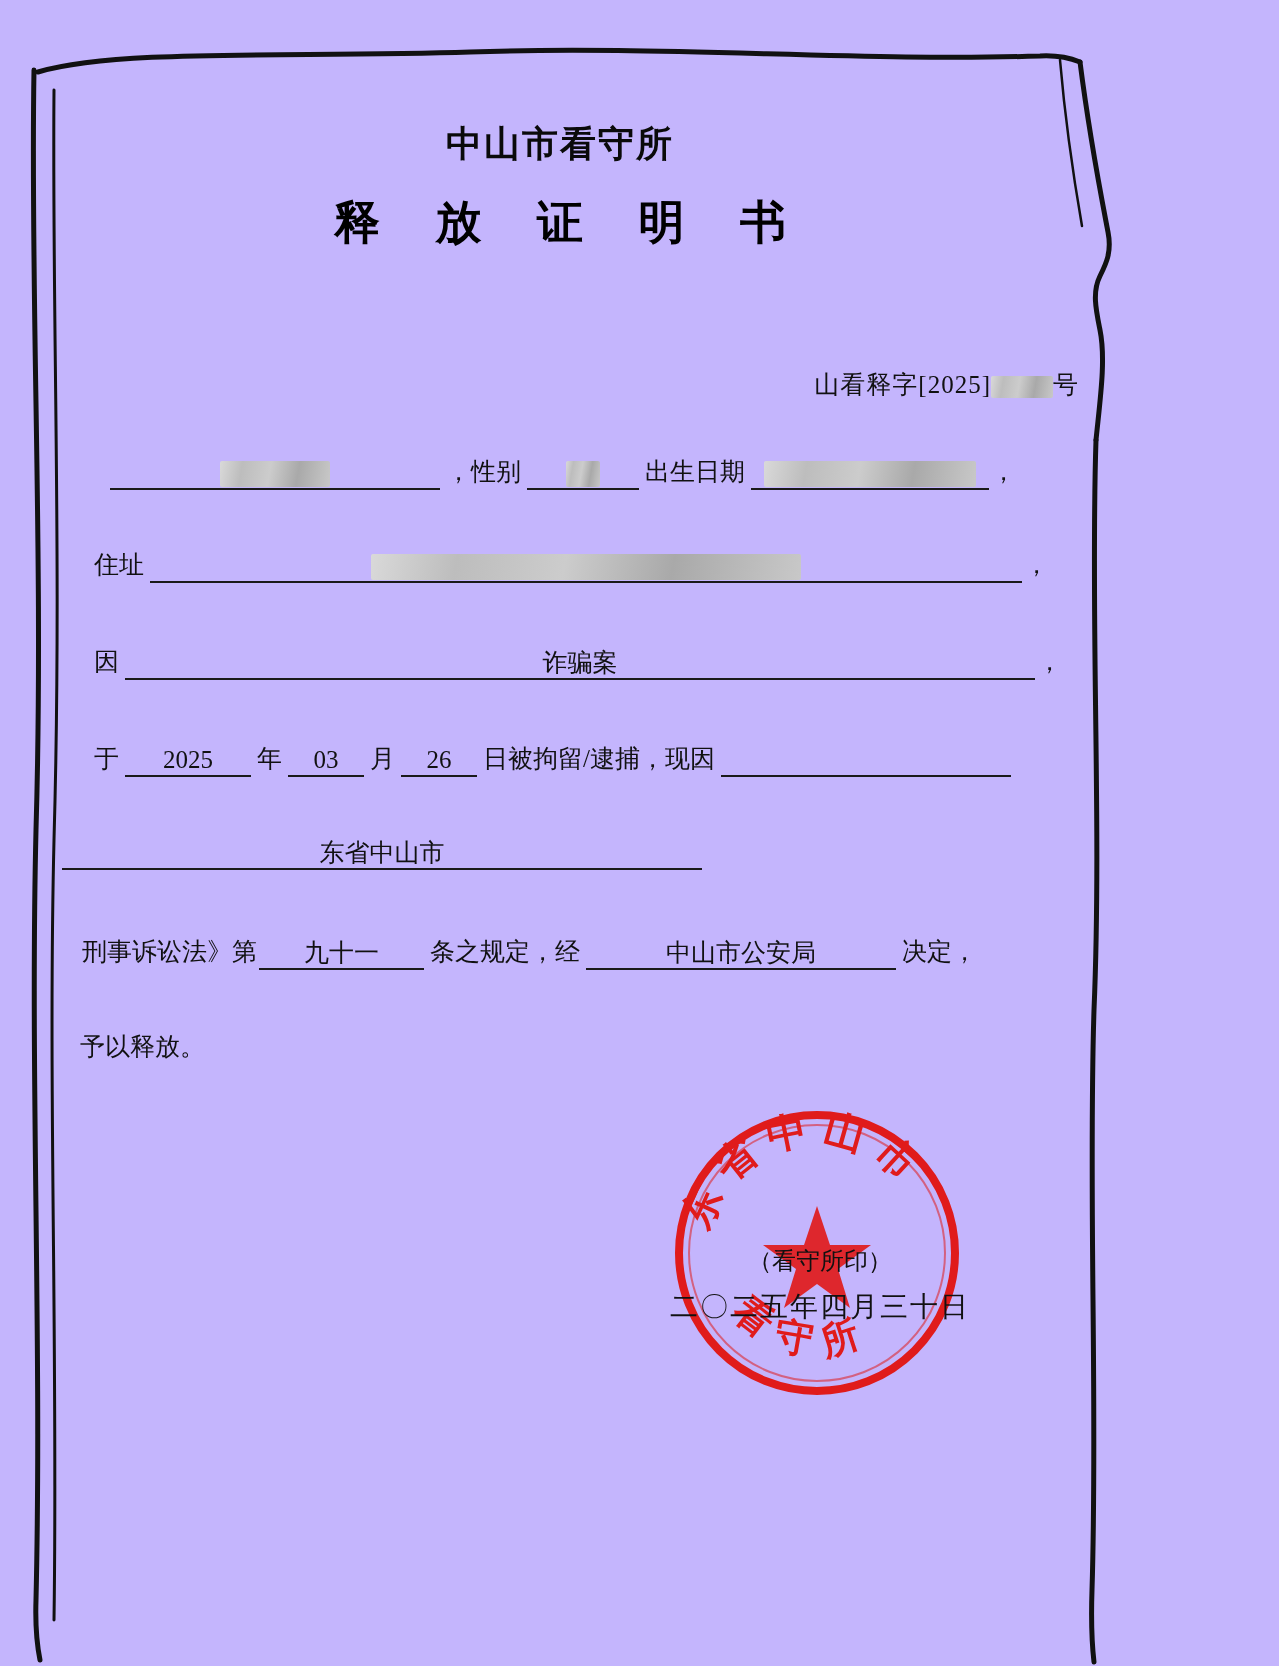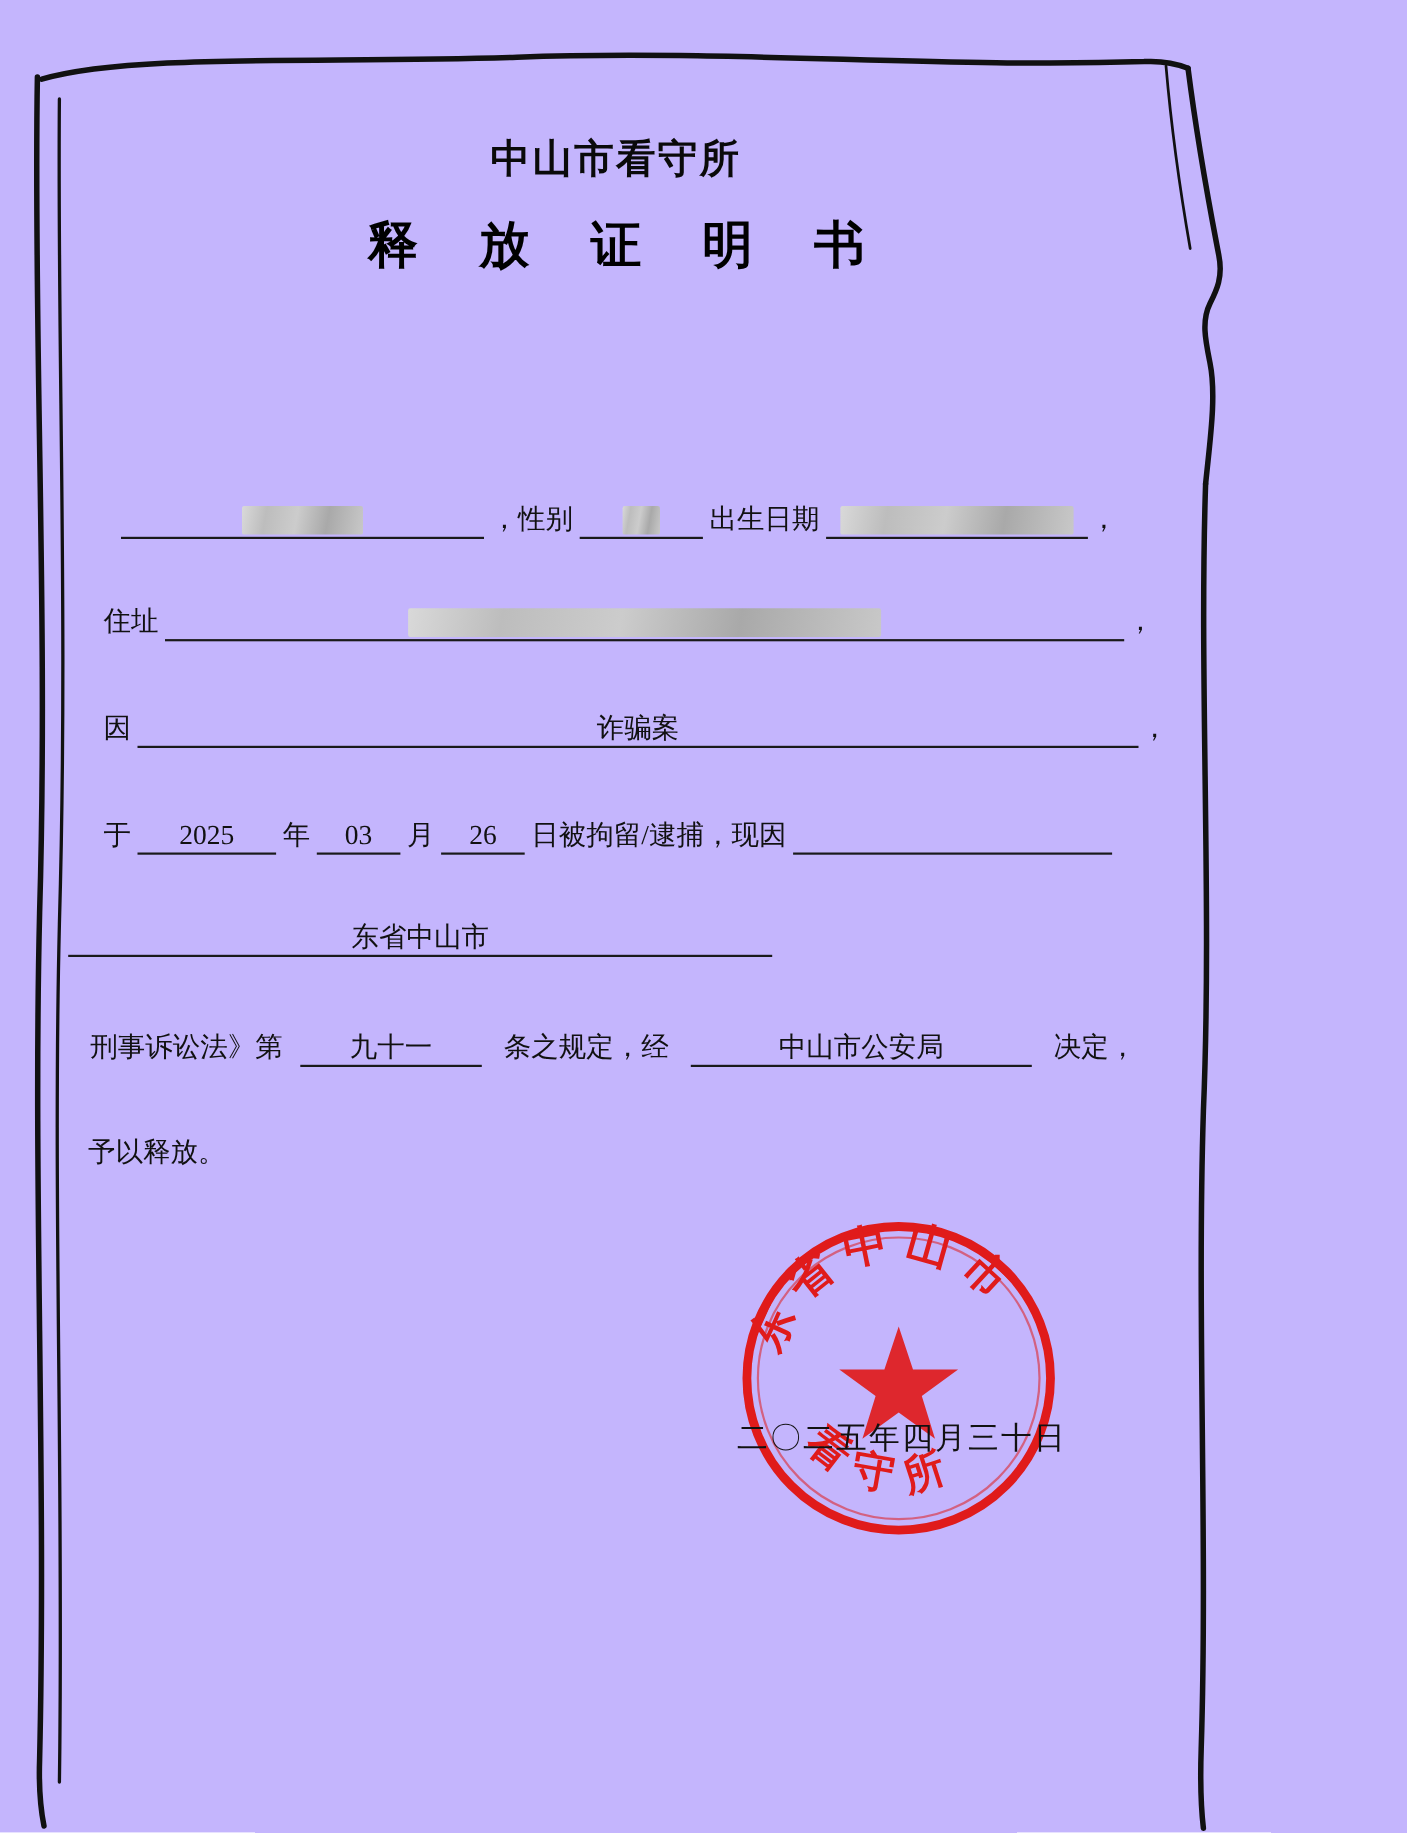--- a/index.html
+++ b/index.html
@@ -92,21 +92,21 @@
   .fill .val { display: inline-block; vertical-align: bottom; text-align: center; }
   .lbl { padding: 0 6px 2px 6px; display:inline-block; }
   .lbl.tight { padding: 0 2px 2px 2px; }
 
   
   .row1 { top: 455px; left: 110px; }
   .row2 { top: 548px; left: 88px; }
   .row3 { top: 645px; left: 88px; }
   .row4 { top: 742px; left: 88px; }
   .row5 { top: 838px; left: 62px; }
-  .row6 { top: 935px; left: 80px; gap: 14px; }
+  .row6 { top: 935px; left: 80px; }
   .row7 {
     position: absolute;
     top: 1030px;
     left: 80px;
     font-size: 25px;
   }
 
   .seal {
     position: absolute;
     left: 672px;
@@ -147,20 +147,23 @@
     <path d="M1080 62 C 1090 140, 1100 190, 1108 232 C 1112 252, 1106 264, 1100 276 C 1092 292, 1096 310, 1100 330 C 1106 360, 1100 400, 1096 440" fill="none" stroke="#111" stroke-width="5" stroke-linecap="round"></path>
     <path d="M1096 440 C 1090 620, 1102 820, 1094 1010 C 1088 1200, 1098 1400, 1092 1590 C 1091 1620, 1092 1645, 1094 1662" fill="none" stroke="#111" stroke-width="5" stroke-linecap="round"></path>
     <path d="M1060 60 C 1066 130, 1074 180, 1082 226" fill="none" stroke="#111" stroke-width="2.5" stroke-linecap="round"></path>
   </svg>
 
   <div class="content">
 
     <div class="title-org">中山市看守所</div>
     <div class="title-main">释 放 证 明 书</div>
 
+    <div class="docnum">
+      <span>山看释字[2025]</span><span class="redact" style="width:62px;height:22px;"></span><span>号</span>
+    </div>
 
     <div class="line-row row1">
       <span class="fill" style="width:330px;">
         <span class="redact" style="width:110px;height:26px;margin-bottom:2px;"></span>
       </span>
       <span class="lbl">，性别</span>
       <span class="fill" style="width:112px;">
         <span class="redact" style="width:34px;height:26px;margin-bottom:2px;"></span>
       </span>
       <span class="lbl">出生日期</span>
@@ -230,16 +233,17 @@
       <path id="arcTop" d="M 35 145 A 110 110 0 0 1 255 145" fill="none"></path>
       <text font-family="'Liberation Serif', serif" font-size="40" font-weight="bold" fill="#e01b1b" letter-spacing="12">
         <textPath href="#arcTop" startOffset="6%">东省中山市</textPath>
       </text>
       <path id="arcBottom" d="M 48 185 A 108 108 0 0 0 242 185" fill="none"></path>
       <text font-family="'Liberation Serif', serif" font-size="38" font-weight="bold" fill="#e01b1b" letter-spacing="14">
         <textPath href="#arcBottom" startOffset="10%">看守所</textPath>
       </text>
     </svg>
 
+    <div class="sealtext">（看守所印）</div>
     <div class="sealdate">二〇二五年四月三十日</div>
 
   </div>
 </div>
 
 </body></html>

